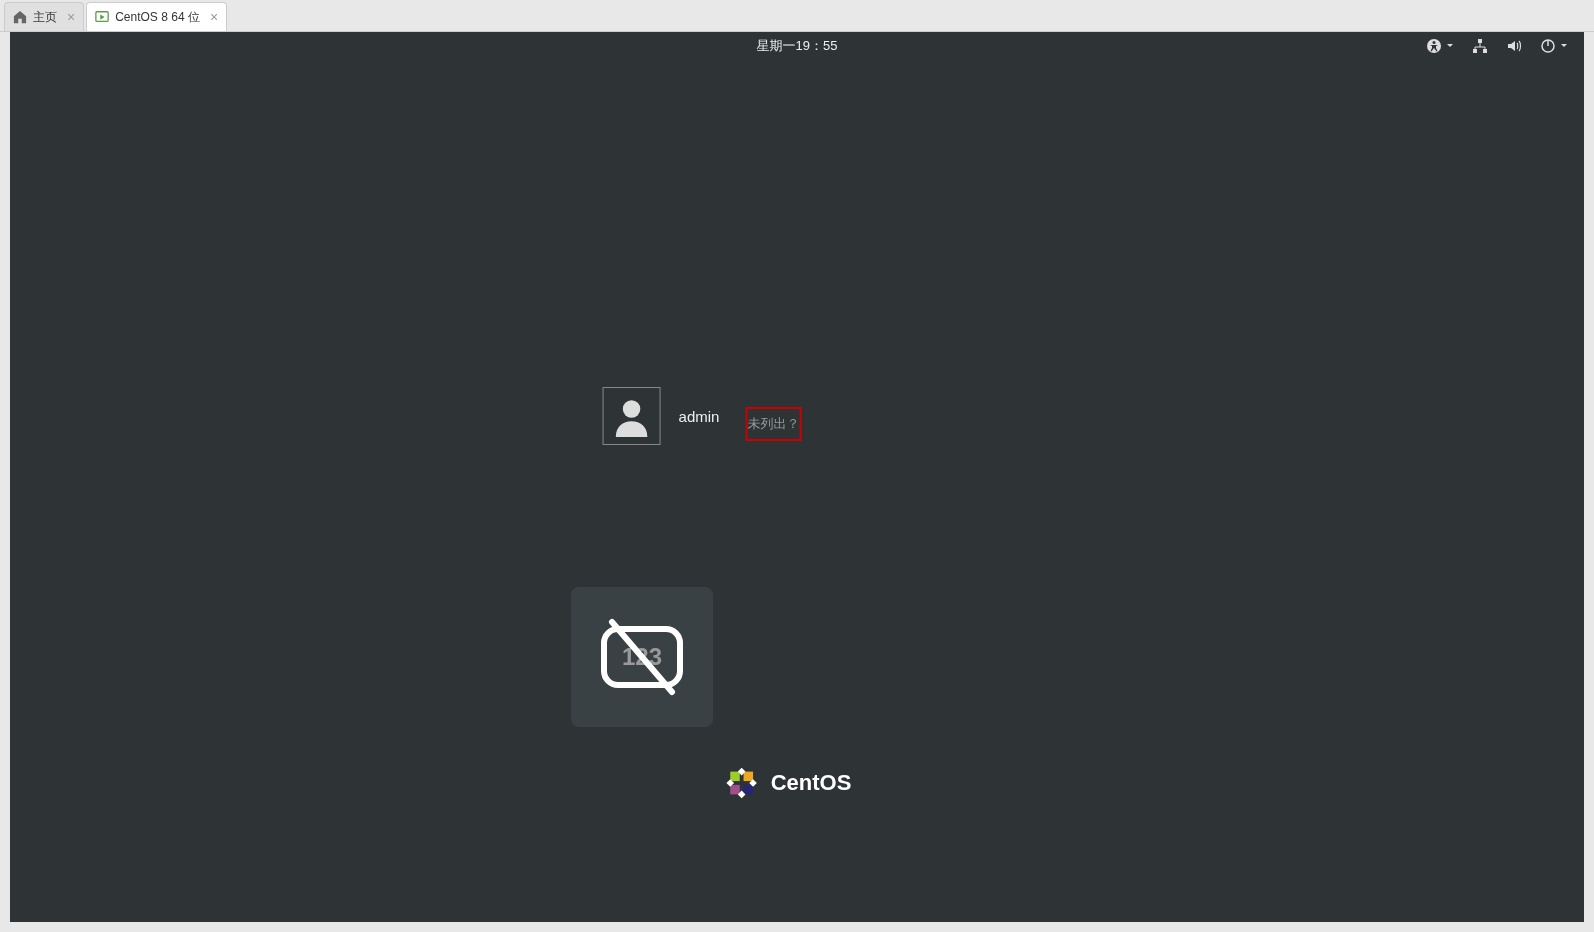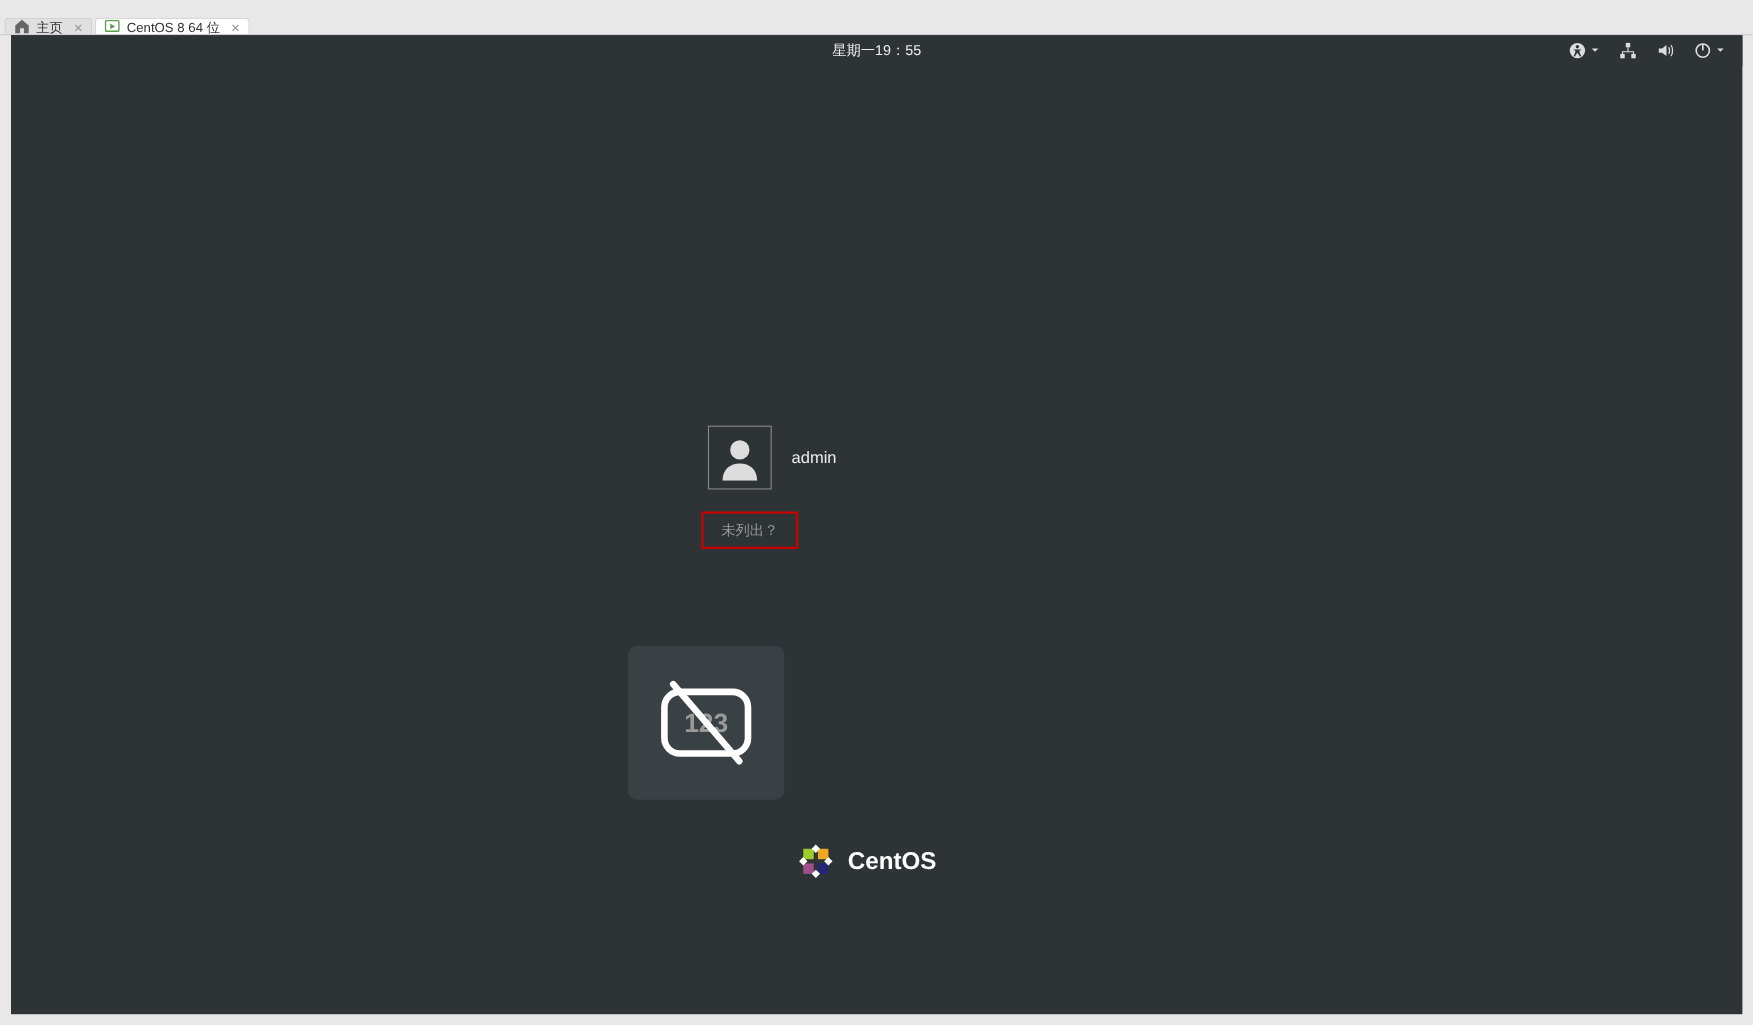--- a/index.html
+++ b/index.html
@@ -21,22 +21,23 @@
       height: 32px;
       background: #e8e8e8;
       display: flex;
       align-items: flex-end;
       padding-left: 4px;
       border-bottom: 1px solid #ccc;
     }
     
     .tab {
       height: 15px;
-      padding: 0 8px;
-      display: flex;
+      padding: 14px 8px;
+      display: flex;
+      align-items: center;
       gap: 6px;
       background: #e0e0e0;
       border: 1px solid #ccc;
       border-bottom: none;
       border-radius: 4px 4px 0 0;
       margin-right: 2px;
       font-size: 12px;
       color: #333;
       cursor: pointer;
     }
@@ -120,23 +121,24 @@
       height: 8px;
     }
     
     
     .login-area {
       position: absolute;
       top: 355px;
       left: 50%;
       transform: translateX(-50%);
       display: flex;
-      flex-direction: column;
+      flex-direction: row;
       align-items: flex-start;
       margin-left: -95px;
+      gap: 32px;
     }
     
     .user-entry {
       display: flex;
       align-items: center;
       gap: 18px;
       cursor: pointer;
     }
     
     .avatar-box {
@@ -159,21 +161,21 @@
       color: #eee;
       font-size: 15px;
       font-weight: 500;
     }
     
     .not-listed {
       margin-top: 20px;
       margin-left: -6px;
       color: #999;
       font-size: 13px;
-      padding: 6px 16px;
+      padding: 6px 0;
       border: 2px solid #cc0000;
       cursor: pointer;
     }
     
     
     .osk-box {
       position: absolute;
       top: 555px;
       left: 50%;
       transform: translateX(-50%);

